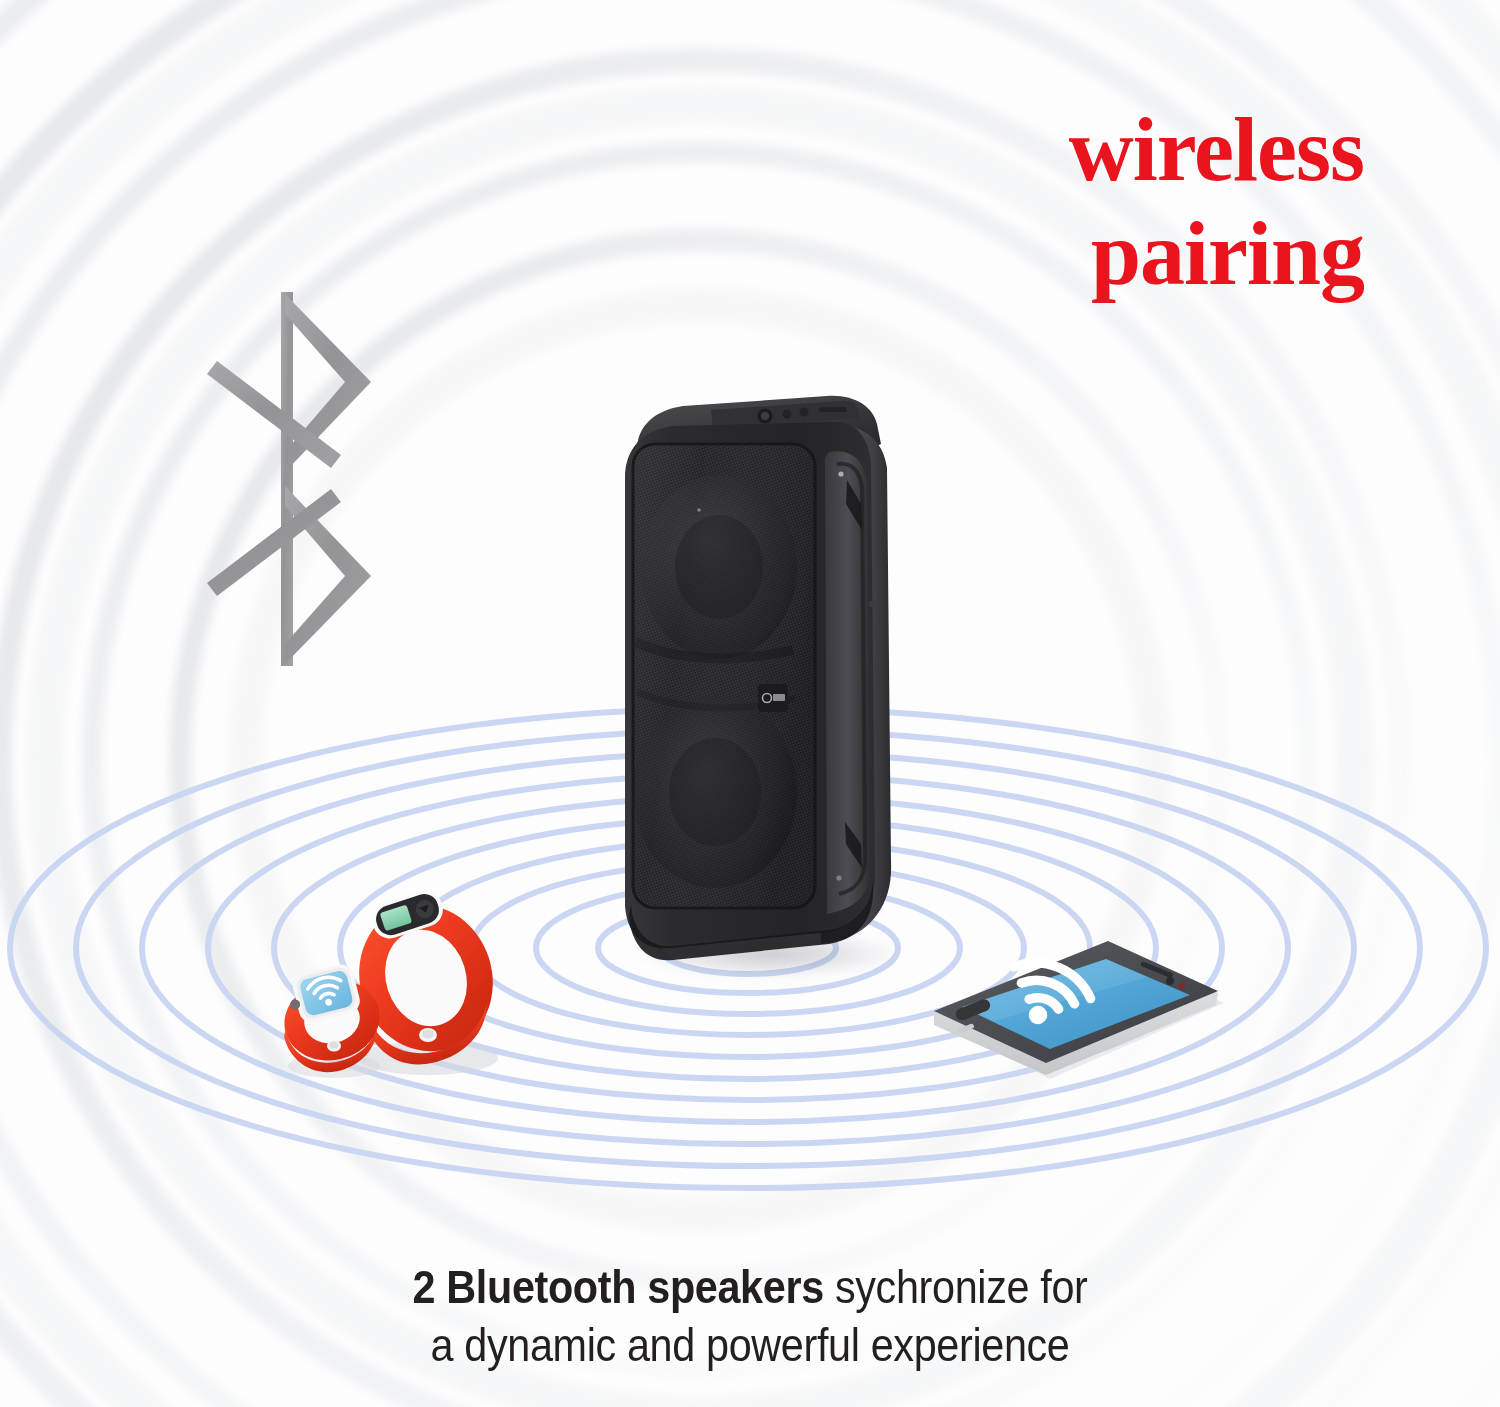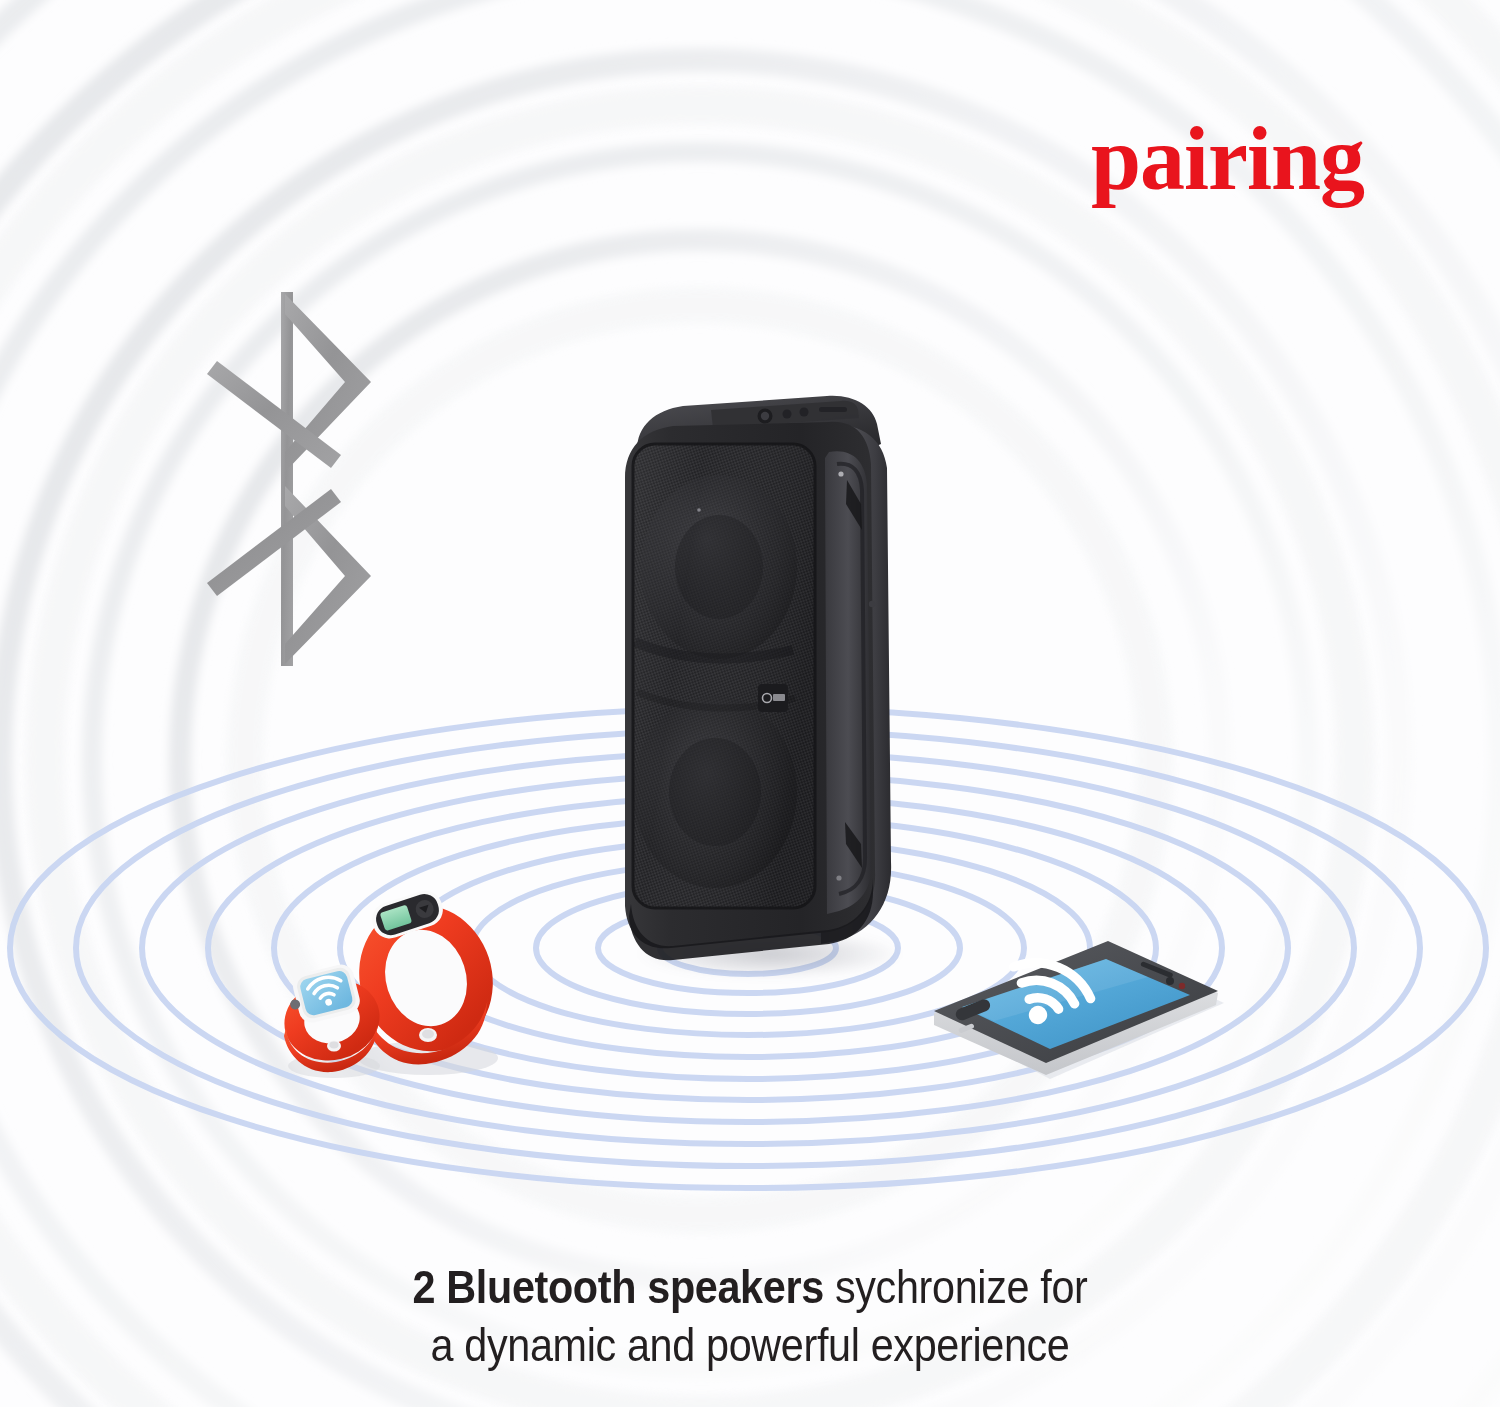--- a/index.html
+++ b/index.html
@@ -39,21 +39,21 @@
     right:136px; top:106px;
     text-align:right;
     font-family:"Liberation Serif", "DejaVu Serif", serif;
     font-weight:700;
     font-size:90px;
     line-height:0.98;
     letter-spacing:-1px;
     color:#e9141d;
     white-space:nowrap;
   }
-  #headline .l2 { display:block; margin-top:9px;text-align:center; }
+  #headline .l2 { display:block; margin-top:16px; }
 
   
   #caption {
     position:absolute;
     left:0; right:0; top:1258px;
     text-align:center;
     color:#231f20;
     font-family:"Liberation Sans Narrow","Liberation Sans",sans-serif;
     font-size:47px;
     line-height:1.24;
@@ -376,20 +376,21 @@
           <path d="M-17 -18 A 24 24 0 0 1 17 -18" fill="none" stroke="#ffffff" stroke-width="3.6" stroke-linecap="round"></path>
         </g>
       </g>
 
       <ellipse cx="58" cy="166" rx="7" ry="5.5" fill="#f4f4f5"></ellipse>
       <ellipse cx="58" cy="165" rx="4.6" ry="3.4" fill="#dedee1"></ellipse>
     </g>
   </svg>
 
   <div id="headline" class="nosel">
+    <span class="l1">wireless</span>
     <span class="l2">pairing</span>
   </div>
 
   <div id="caption" class="nosel">
     <span class="line">
       <span class="bold">2 Bluetooth speakers</span><span> sychronize for</span>
     </span>
     <span class="line">a dynamic and powerful experience</span>
   </div>
 

